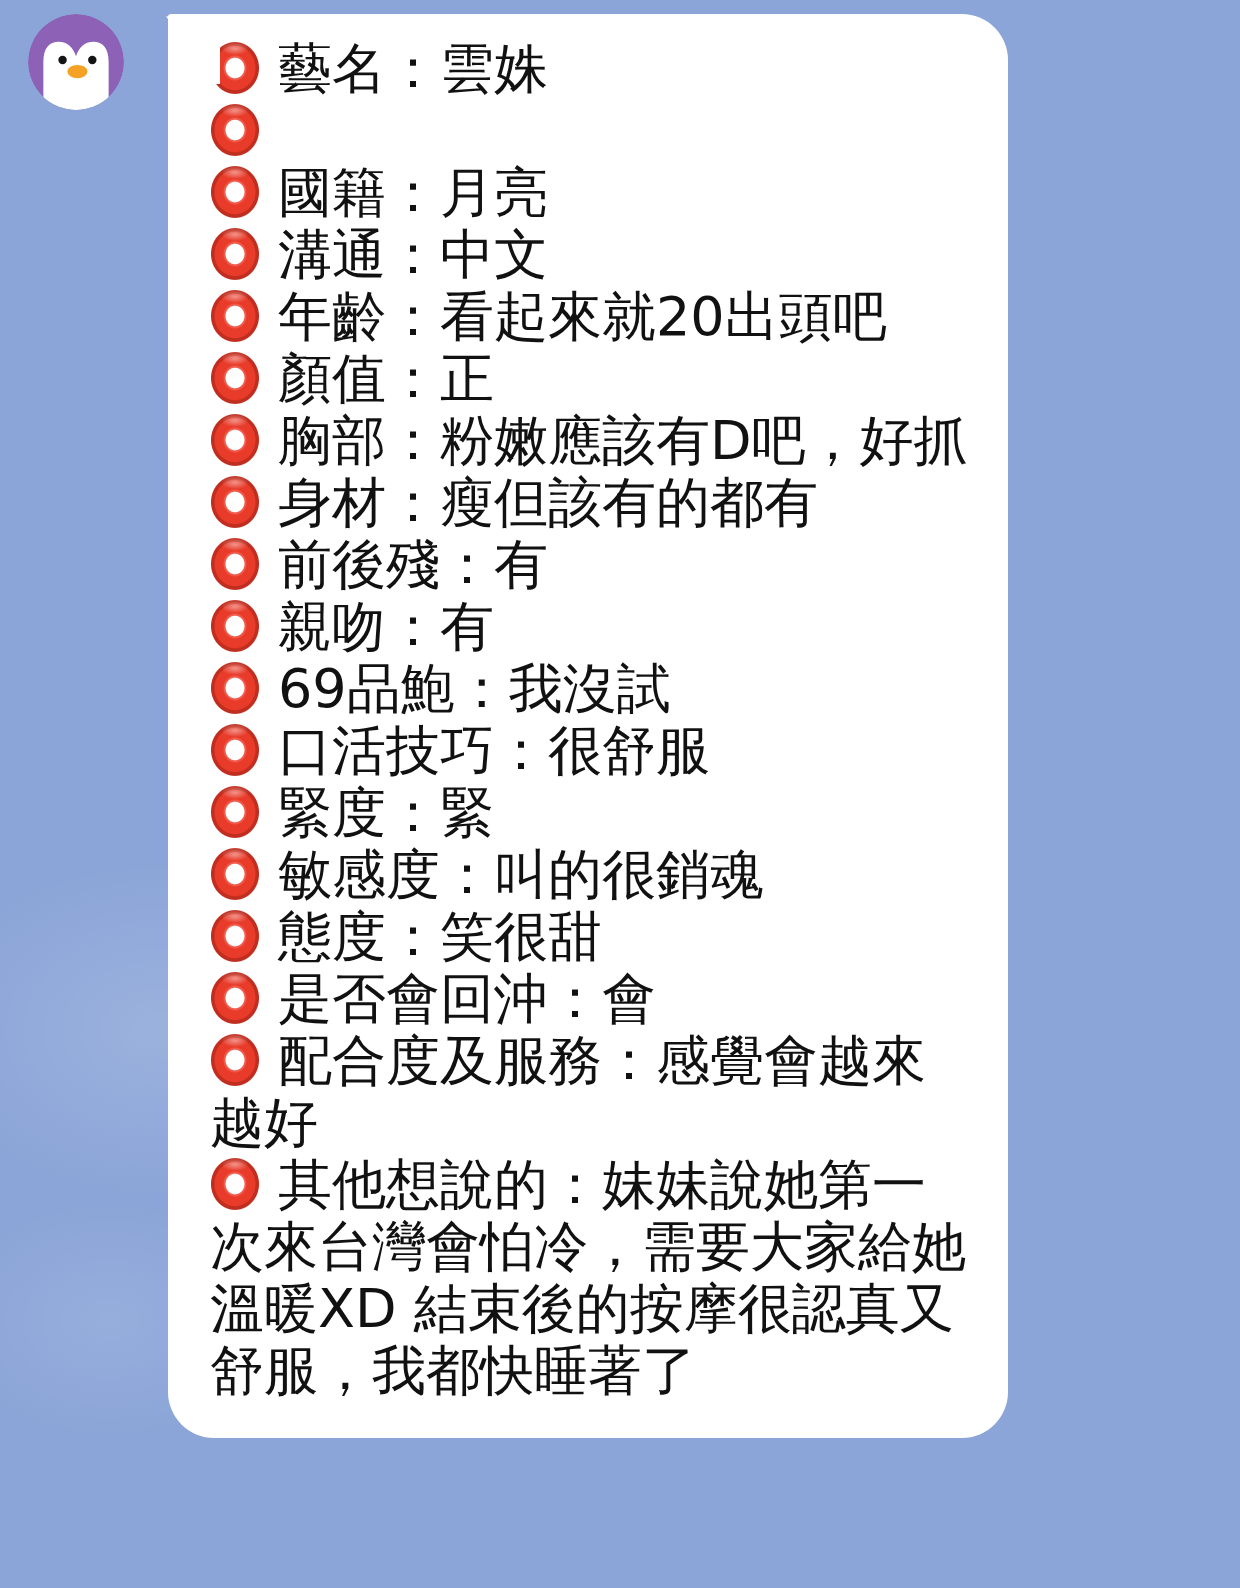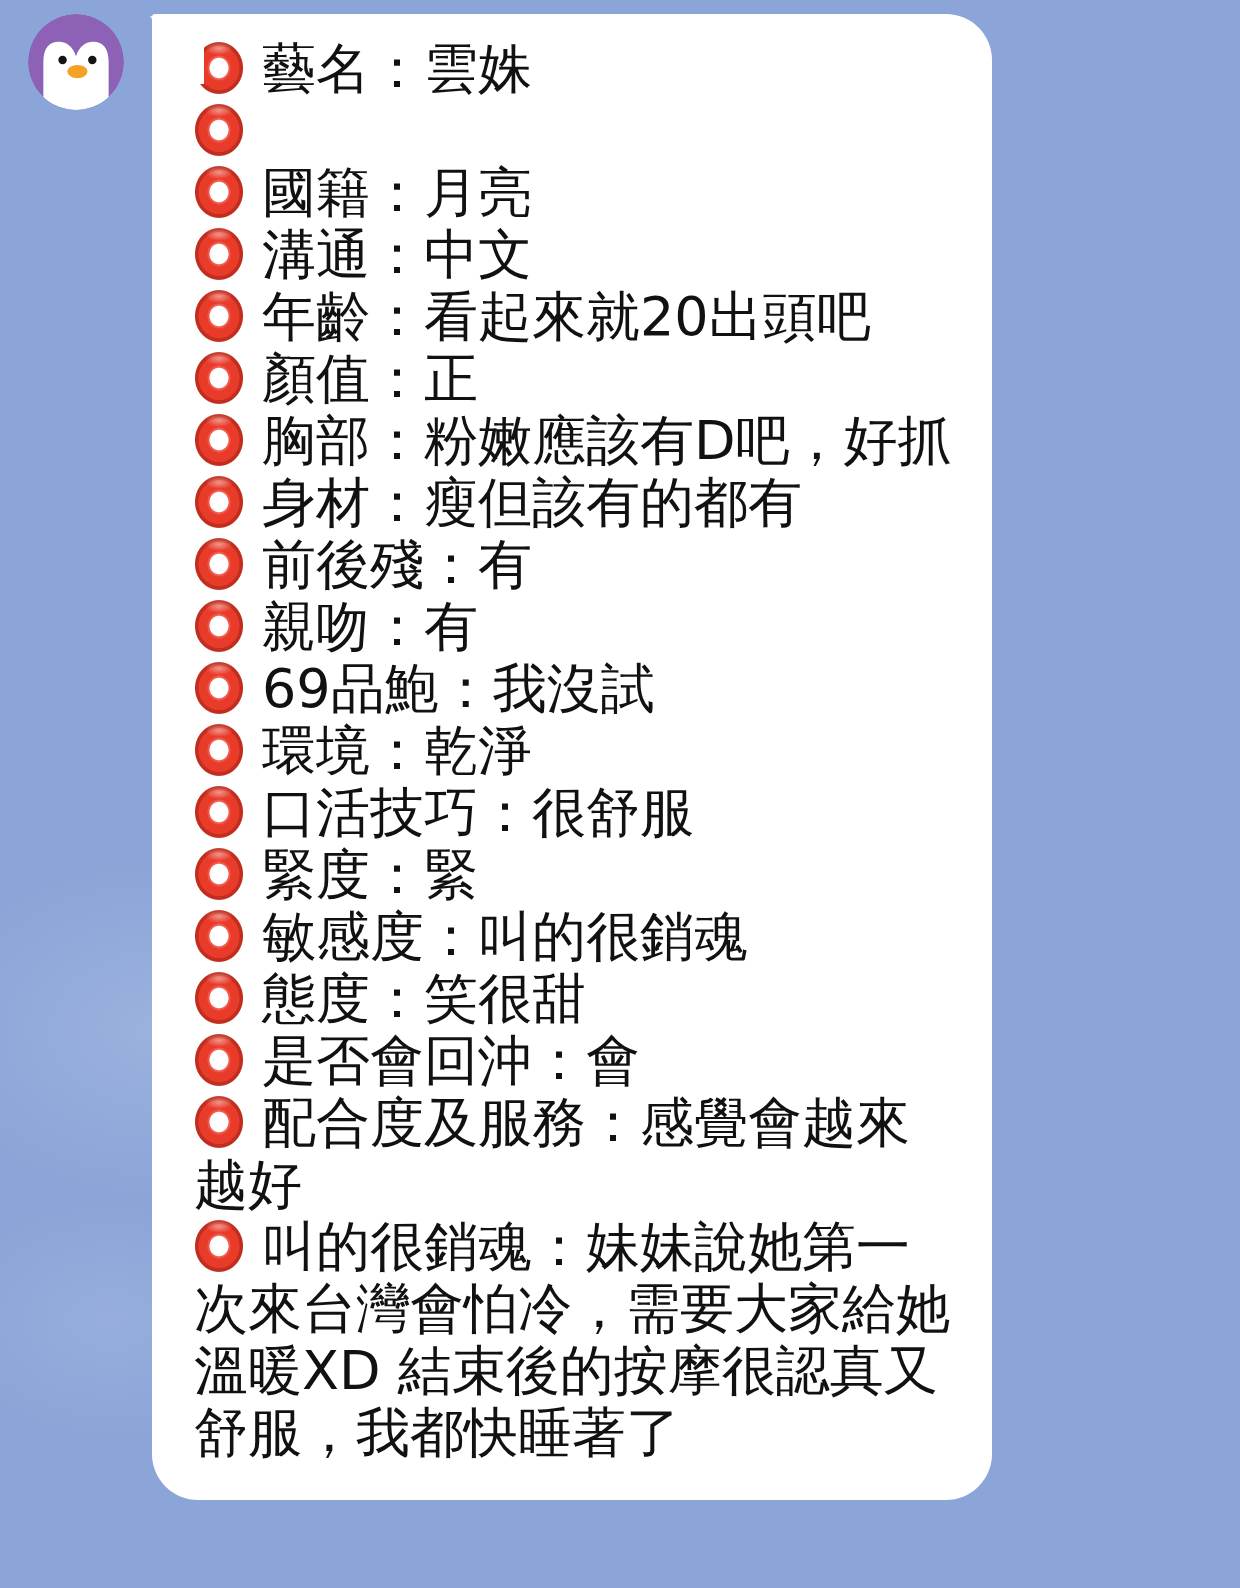--- a/index.html
+++ b/index.html
@@ -21,21 +21,21 @@
   .cloud-2{
     left:-60px;top:1200px;width:340px;height:240px;
     background:radial-gradient(closest-side,rgba(255,255,255,.10),rgba(255,255,255,0));
   }
   .avatar{
     position:absolute;left:28px;top:14px;width:96px;height:96px;
     border-radius:50%;overflow:hidden;
   }
   .avatar svg{display:block;width:100%;height:100%;}
   .bubble{
-    position:absolute;left:152px;top:14px;width:840px;
+    position:absolute;left:168px;top:14px;width:840px;
     background:#ffffff;
     border-radius:3px 46px 46px 46px;
     box-sizing:border-box;
     padding:24px 36px 36px 42px;
   }
   .tail{
     position:absolute;left:-8px;top:0;width:60px;height:70px;
   }
   .row{
     font-size:54px;line-height:62px;color:#111111;
@@ -94,23 +94,22 @@
     <div class="row"><span class="ring"></span></div>
     <div class="row"><span class="ring"></span><span>國籍：月亮</span></div>
     <div class="row"><span class="ring"></span><span>溝通：中文</span></div>
     <div class="row"><span class="ring"></span><span>年齡：看起來就20出頭吧</span></div>
     <div class="row"><span class="ring"></span><span>顏值：正</span></div>
     <div class="row"><span class="ring"></span><span>胸部：粉嫩應該有D吧，好抓</span></div>
     <div class="row"><span class="ring"></span><span>身材：瘦但該有的都有</span></div>
     <div class="row"><span class="ring"></span><span>前後殘：有</span></div>
     <div class="row"><span class="ring"></span><span>親吻：有</span></div>
     <div class="row"><span class="ring"></span><span>69品鮑：我沒試</span></div>
-    <div class="row"><span class="ring"></span><span>環境：乾淨</span></div>
     <div class="row"><span class="ring"></span><span>口活技巧：很舒服</span></div>
     <div class="row"><span class="ring"></span><span>緊度：緊</span></div>
     <div class="row"><span class="ring"></span><span>敏感度：叫的很銷魂</span></div>
     <div class="row"><span class="ring"></span><span>態度：笑很甜</span></div>
     <div class="row"><span class="ring"></span><span>是否會回沖：會</span></div>
     <div class="row"><span class="ring"></span><span>配合度及服務：感覺會越來越好</span></div>
-    <div class="row"><span class="ring"></span><span>叫的很銷魂：妹妹說她第一次來台灣會怕冷，需要大家給她溫暖XD 結束後的按摩很認真又舒服，我都快睡著了</span></div>
+    <div class="row"><span class="ring"></span><span>其他想說的：妹妹說她第一次來台灣會怕冷，需要大家給她溫暖XD 結束後的按摩很認真又舒服，我都快睡著了</span></div>
   </div>
 
 </div>
 
 </body></html>

